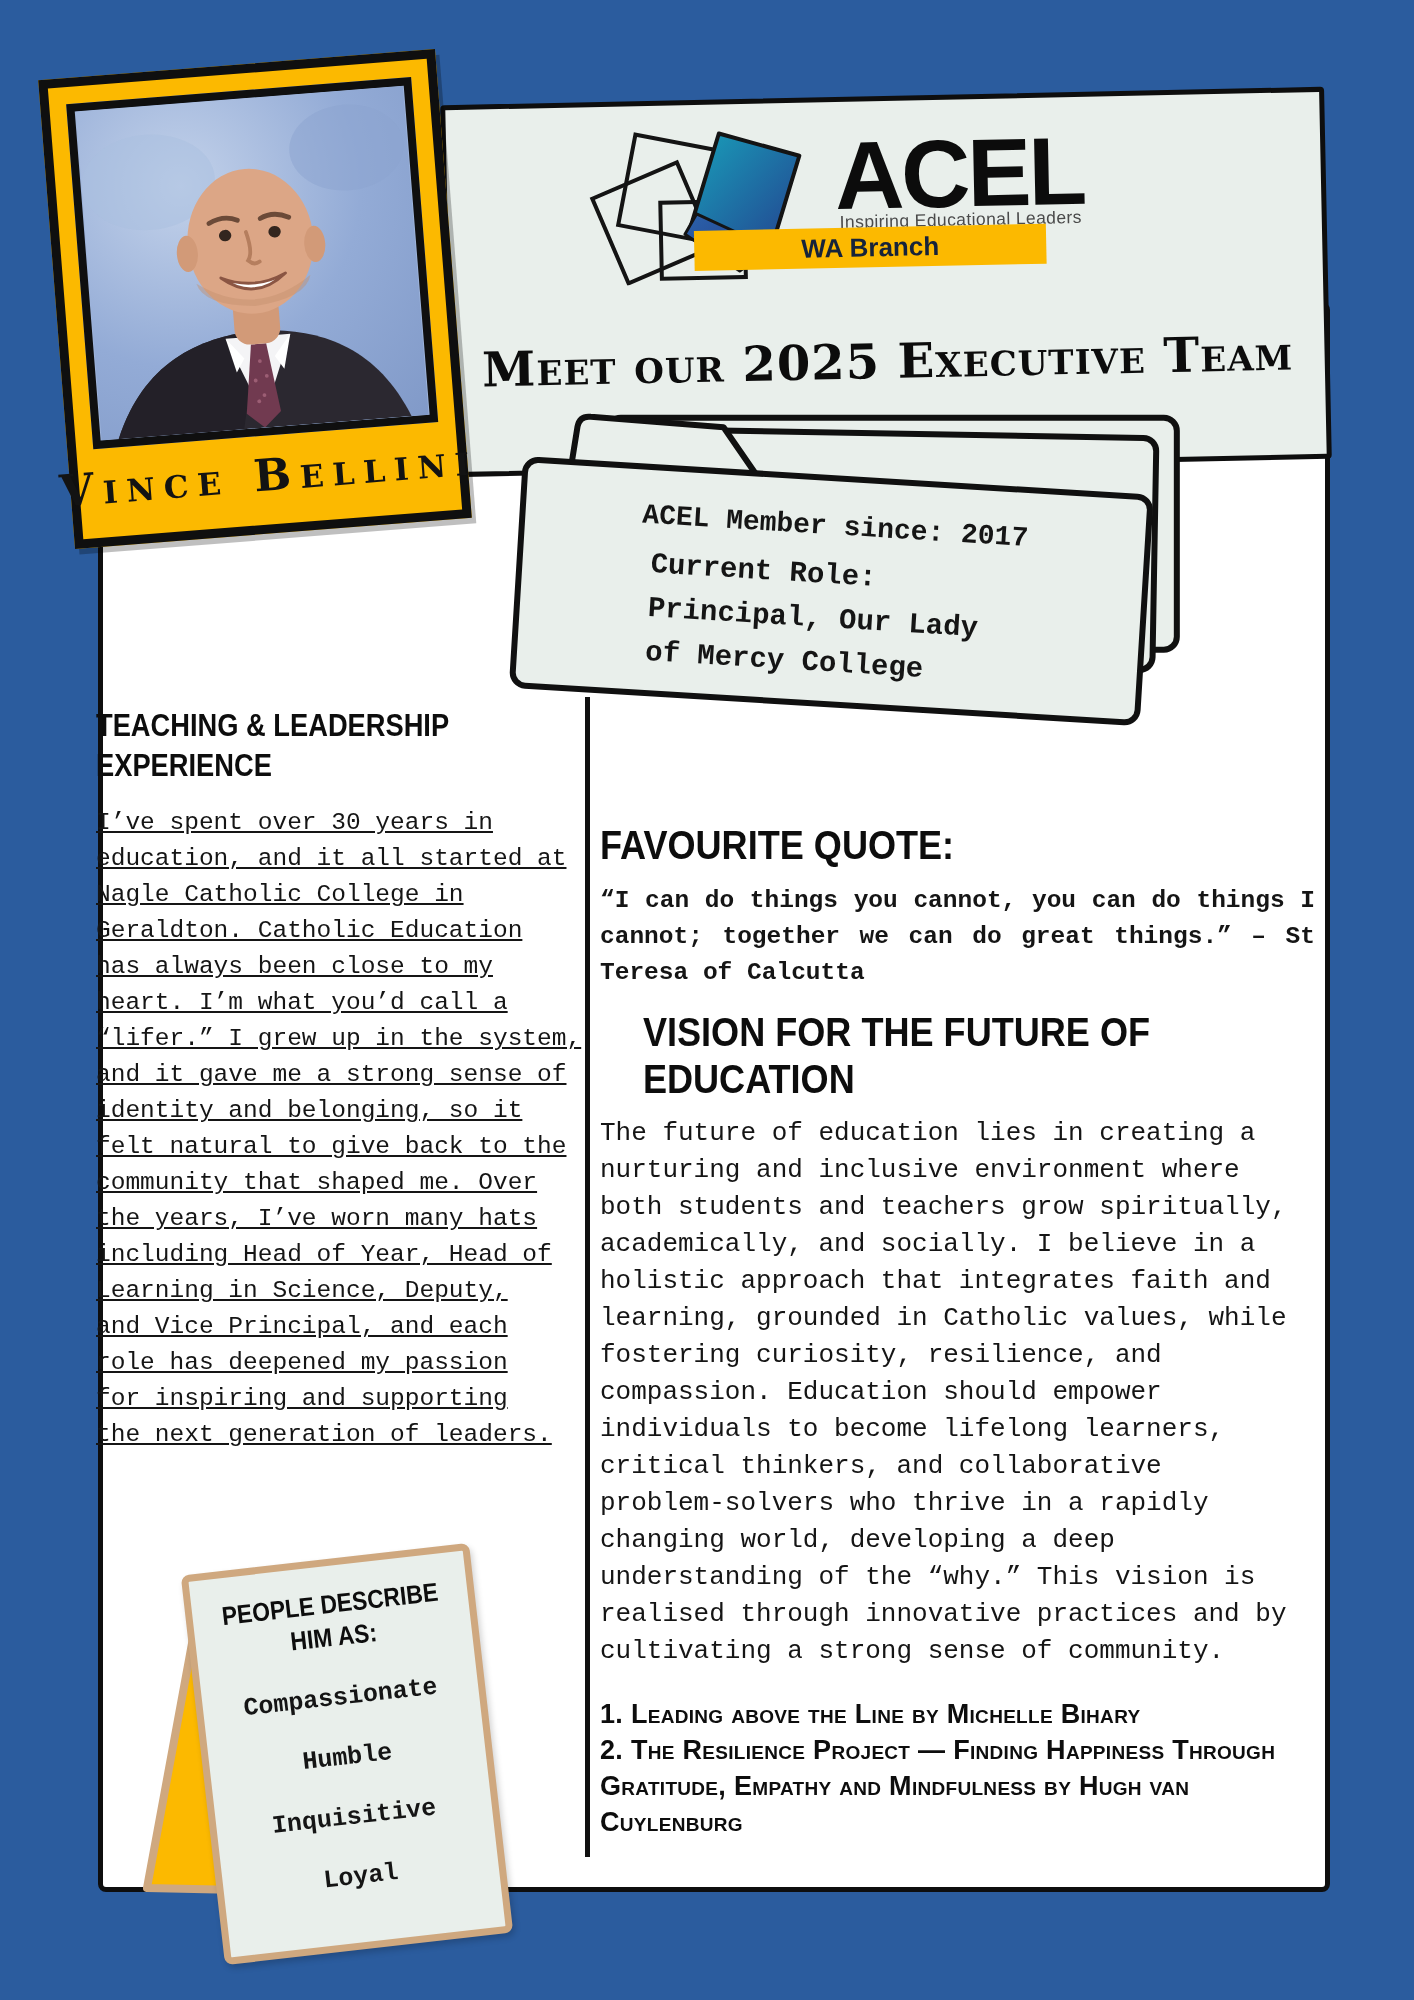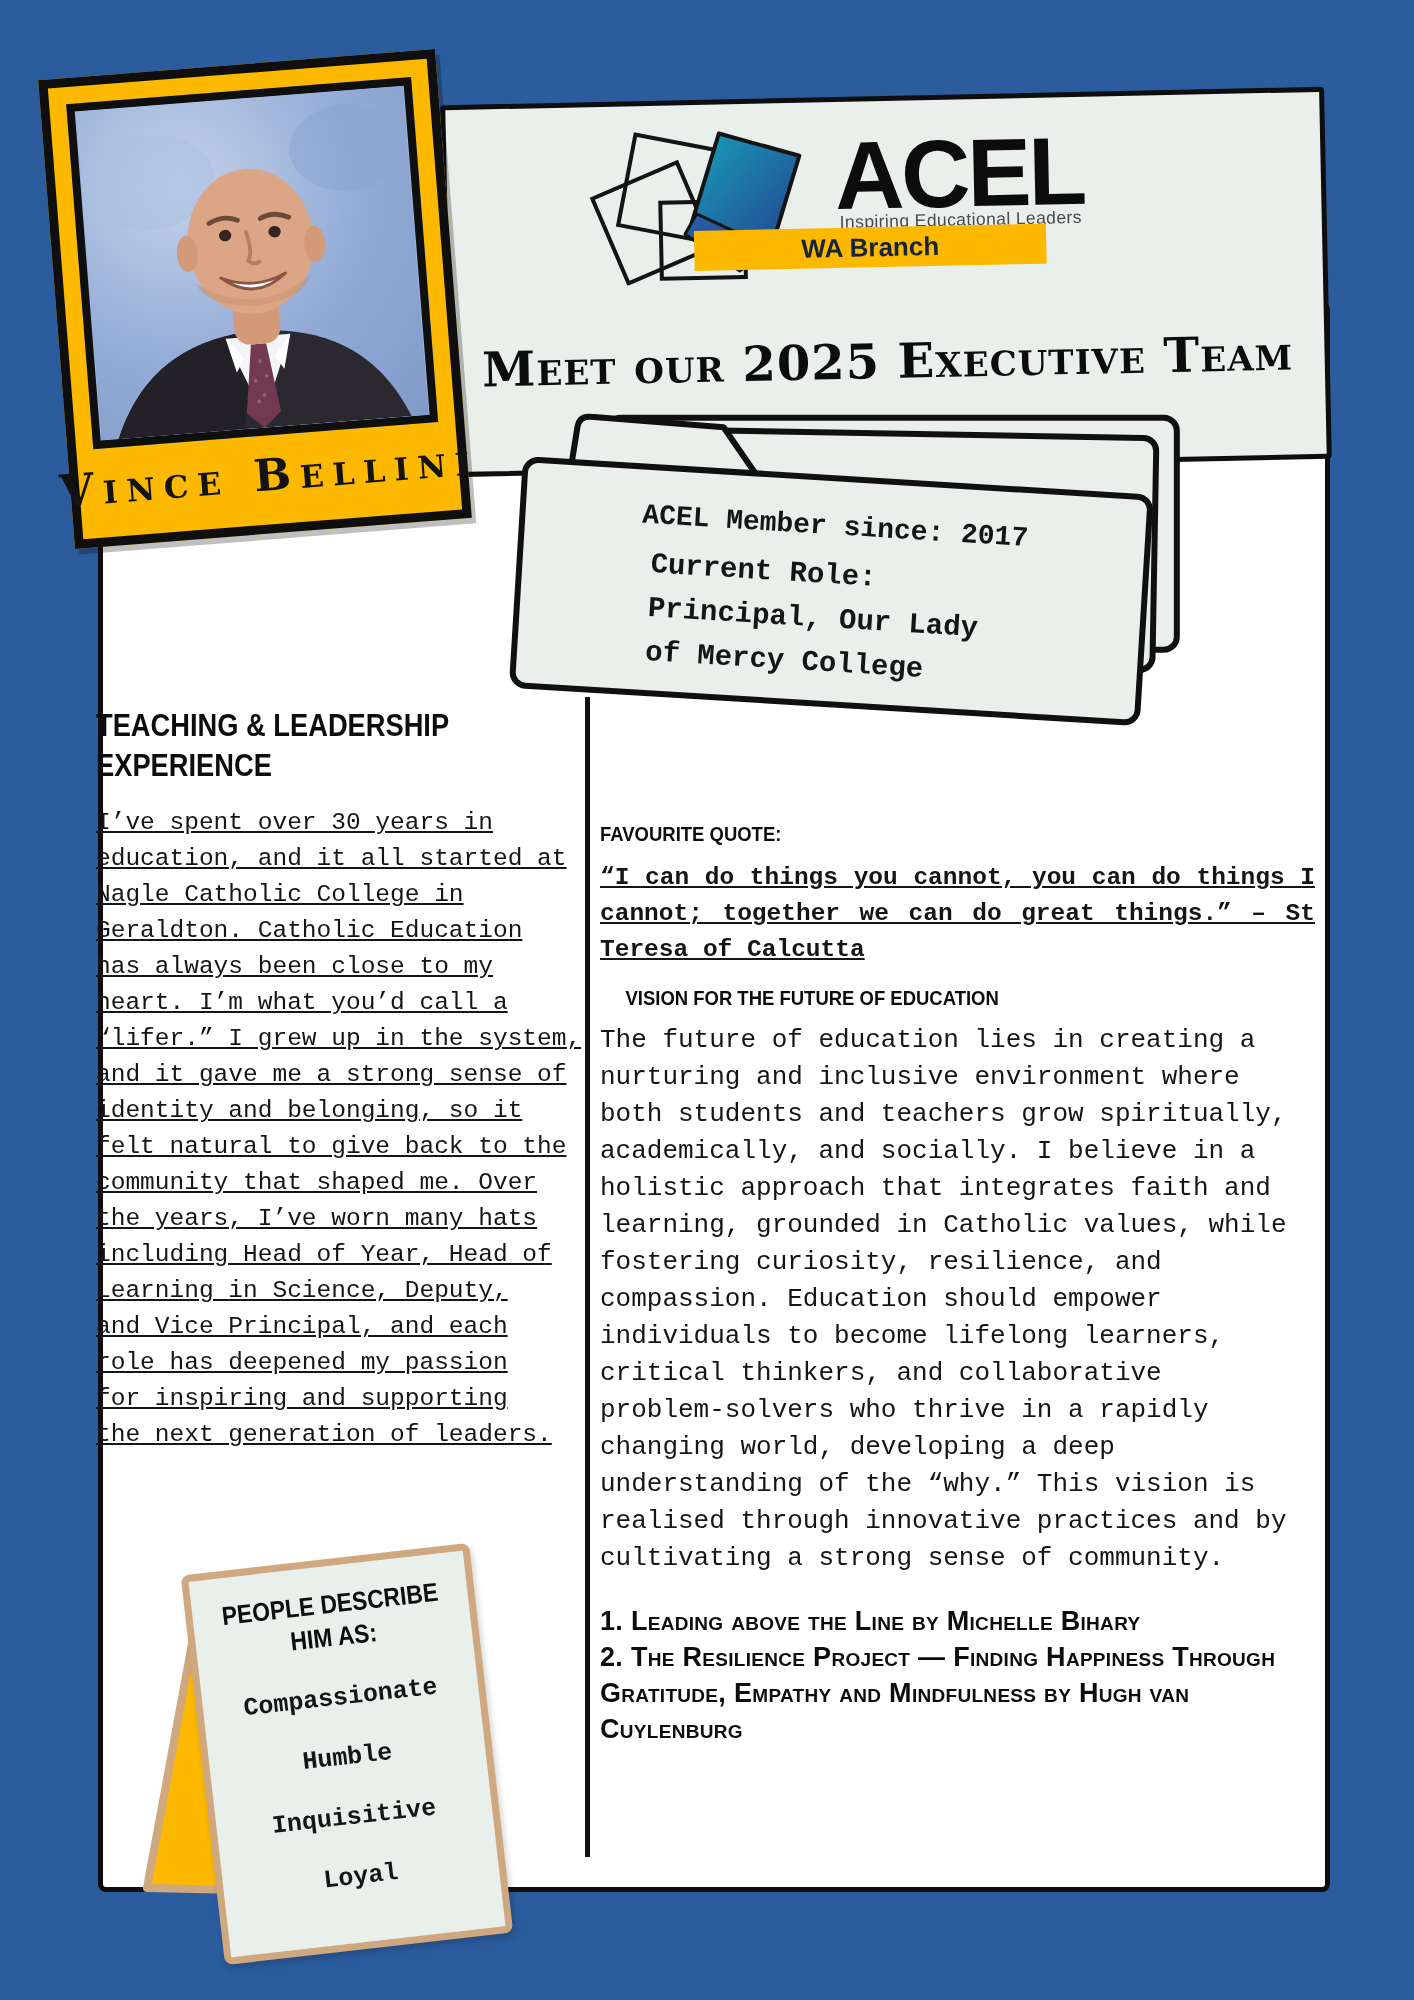--- a/index.html
+++ b/index.html
@@ -86,24 +86,24 @@
 
   #left-col { left:96px; top:706px; width:500px; z-index:2; }
   #exp-heading { font-weight:700; font-size:31px; line-height:1.28; width:470px; color:#0d0d0d; }
   #exp-heading .condensed { width:113%; }
   #exp-body {
     margin-top:20px; font-family:"Liberation Mono", monospace;
     font-size:24.5px; line-height:36px; white-space:pre-line; color:#151515;text-decoration:underline;
   }
 
   #right-col { left:600px; top:822px; width:715px; z-index:2; }
-  .r-heading { font-weight:700; font-size:21px; color:#0d0d0d; }
+  .r-heading { font-weight:700; font-size:41px; color:#0d0d0d; }
   #quote-text {
     margin-top:14px; font-family:"Liberation Mono", monospace; font-weight:700;
-    font-size:24.5px; line-height:36px; text-align:justify; color:#151515;text-decoration:underline;
+    font-size:24.5px; line-height:36px; text-align:justify; color:#151515;
   }
   #vision-heading { margin-top:18px; text-align:left; }
   #vision-body {
     margin-top:12px; font-family:"Liberation Mono", monospace;
     font-size:26px; line-height:37px; white-space:pre-line; color:#151515;
   }
   #reads-heading { margin-top:16px; }
   #reads-list { margin-top:26px; }
   .read-item {
     font-variant:small-caps; font-weight:700; font-size:27px; line-height:36px;

